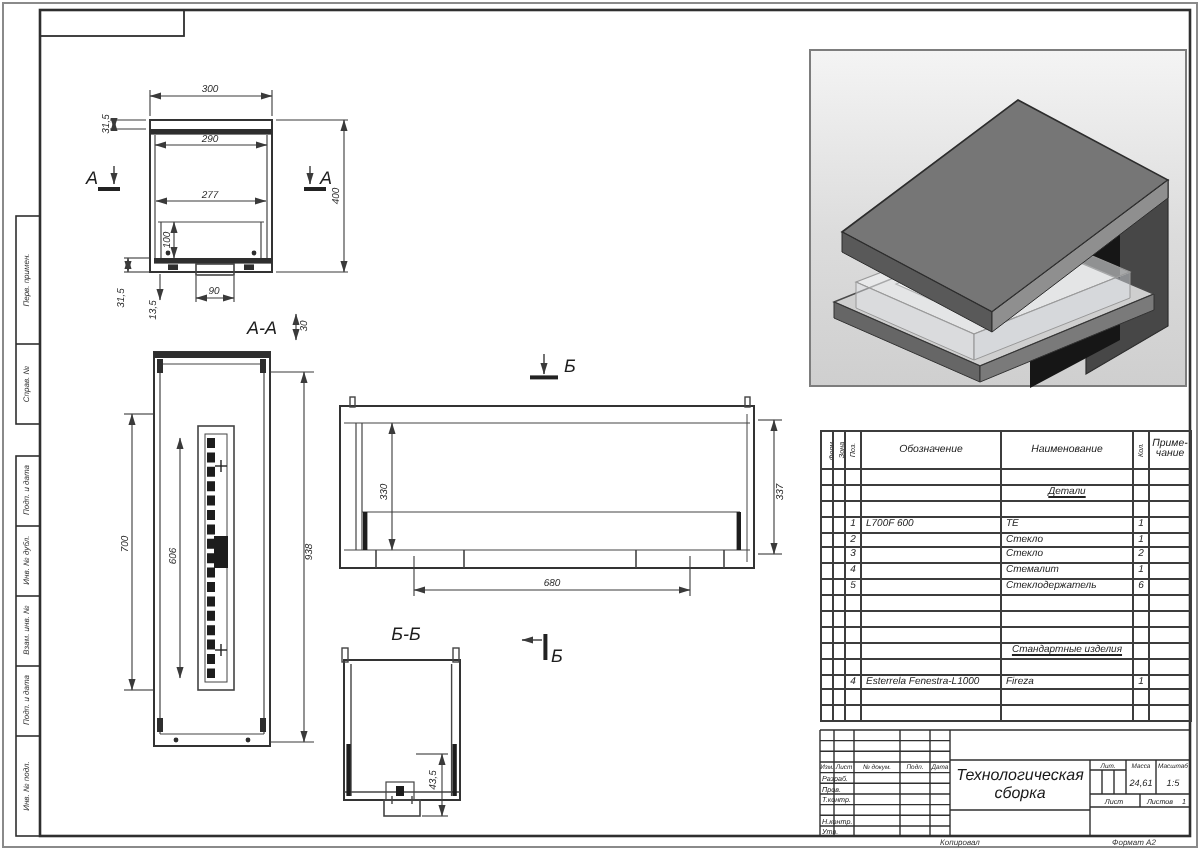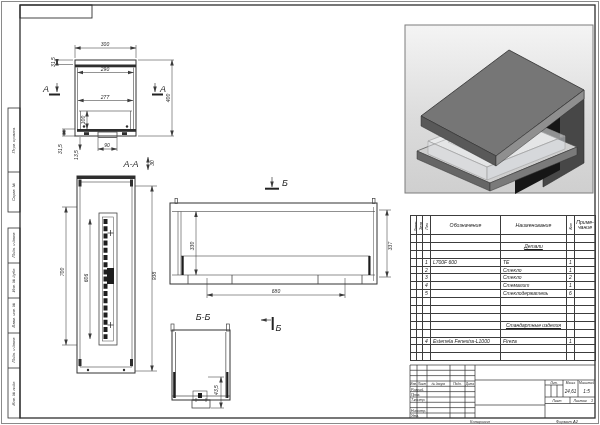--- a/index.html
+++ b/index.html
@@ -475,14 +475,15 @@
           <td></td>
           <td></td>
           <td></td>
           <td></td>
           <td></td>
         </tr>
 </tbody>
     </table>
 
 
+<div id="tbTitle">Технологическая сборка</div>
 
 </div>
 
 </body></html>

